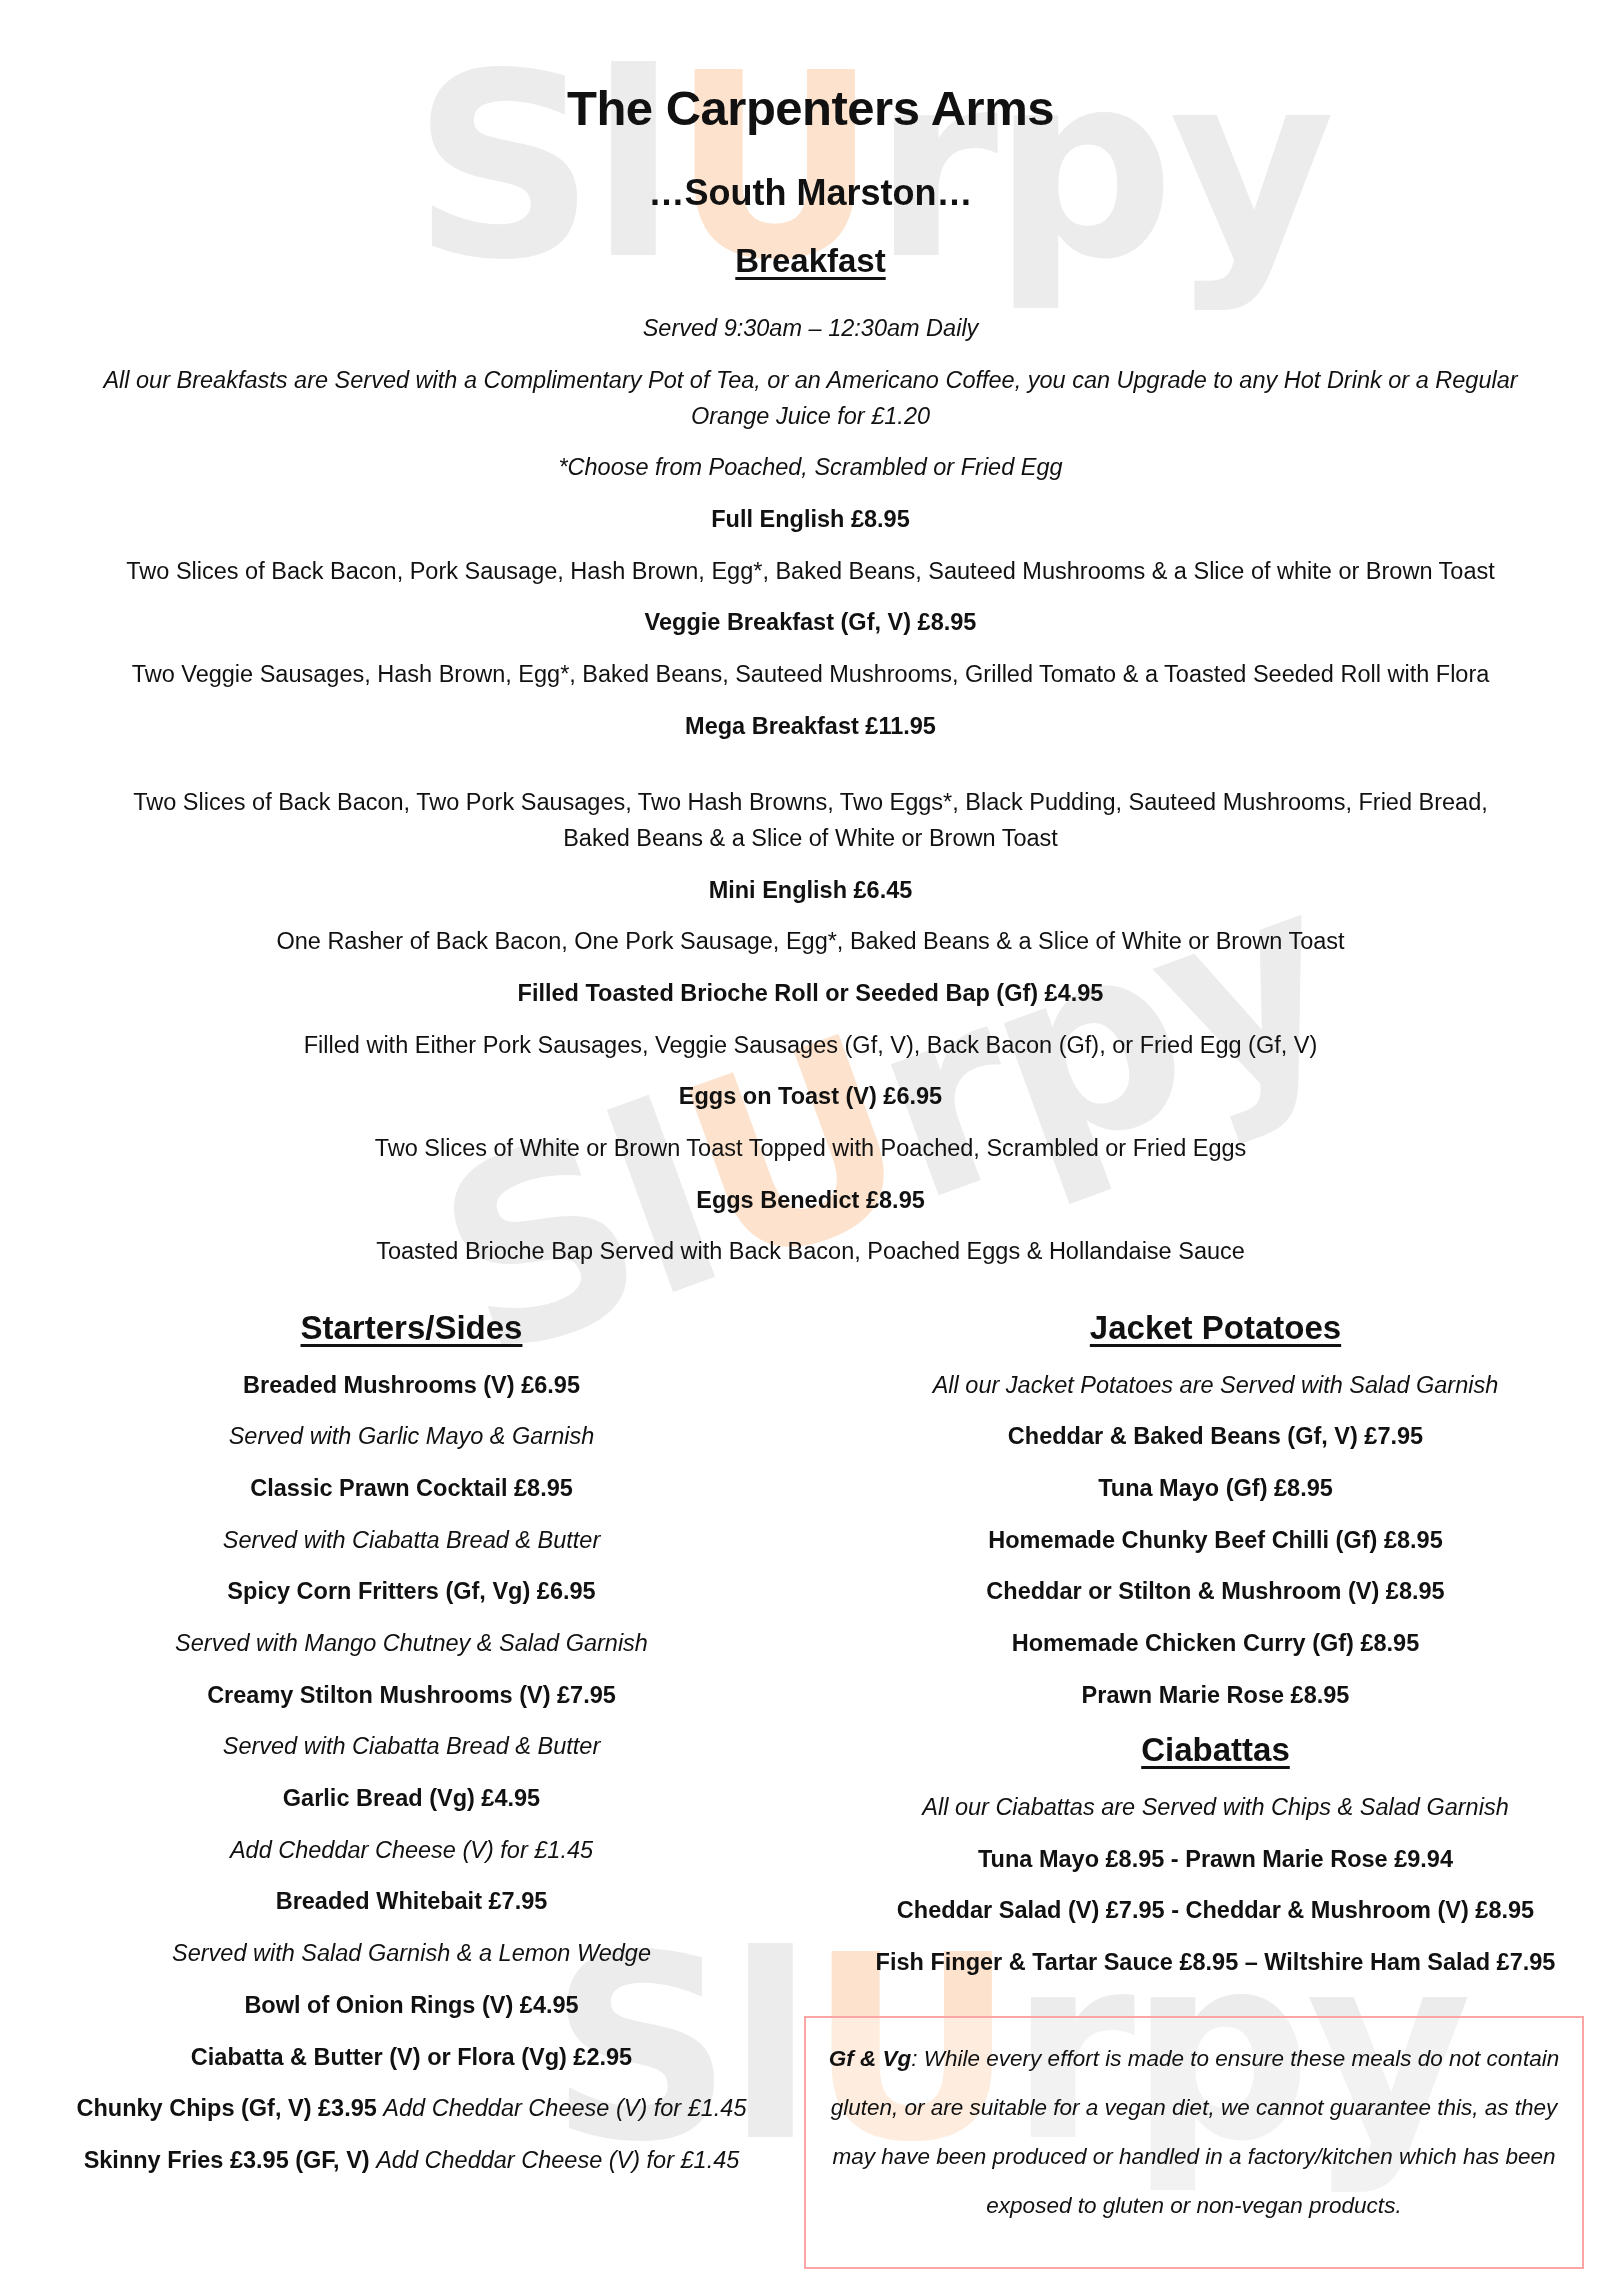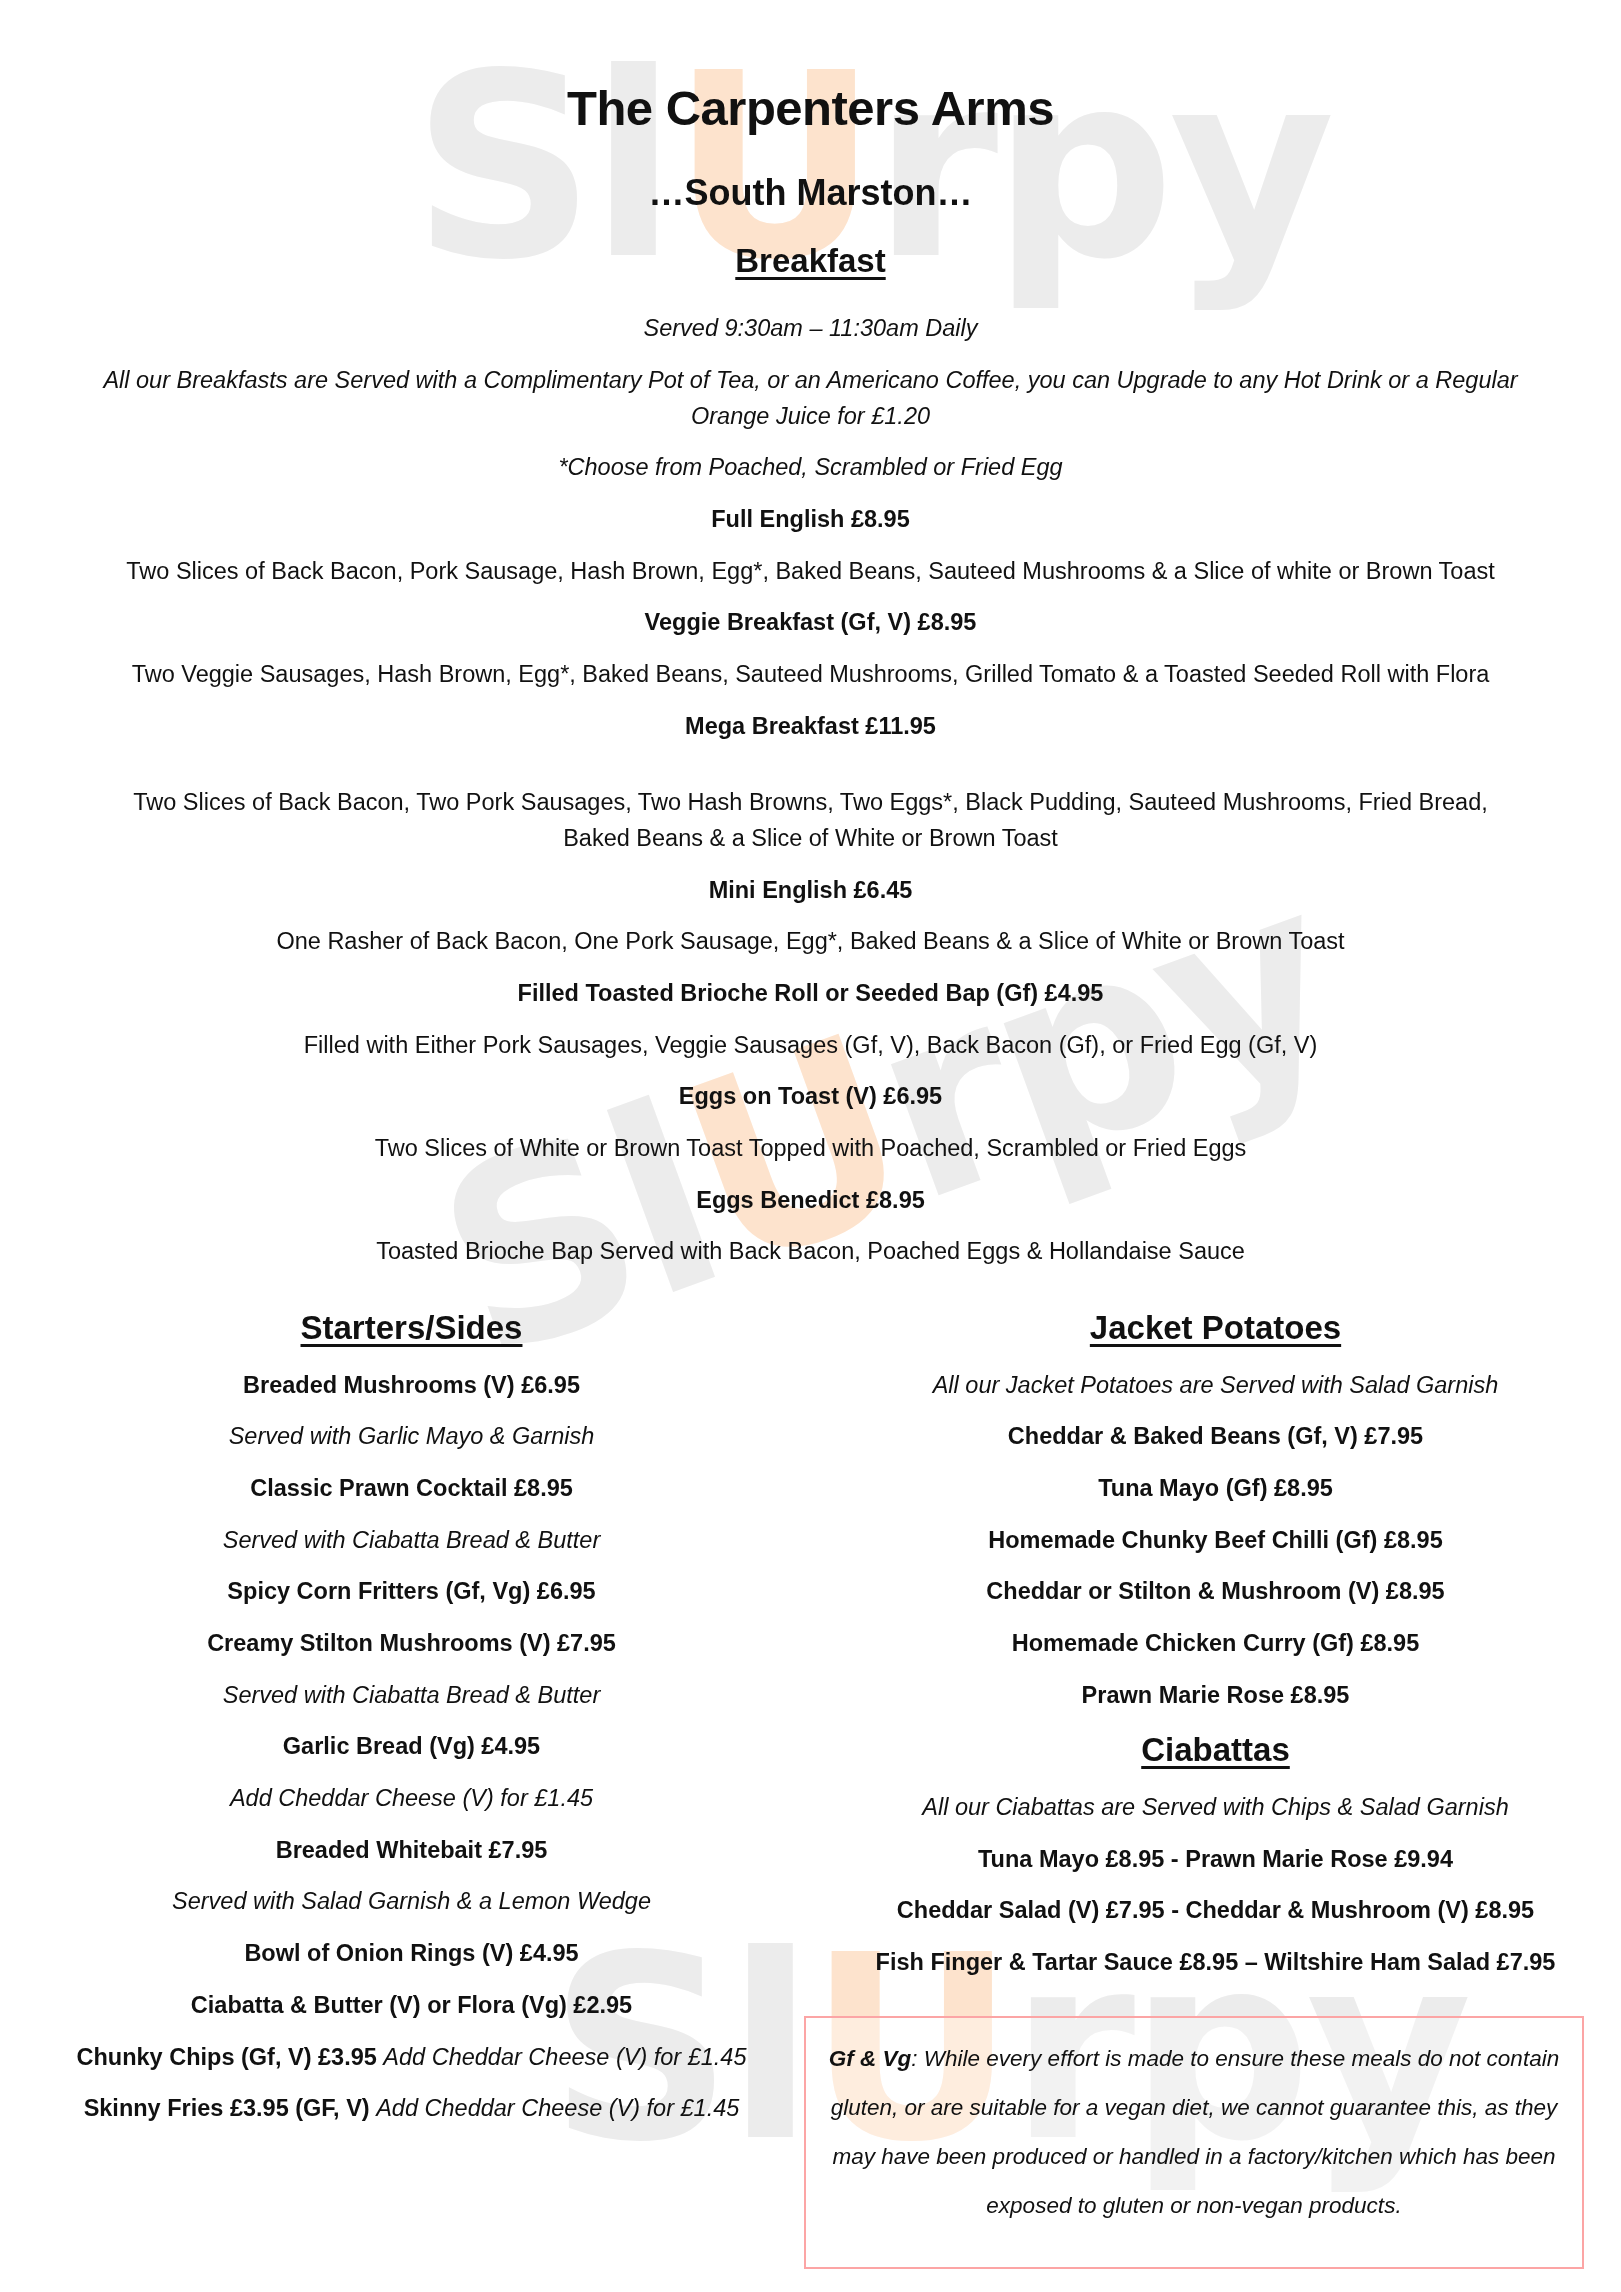--- a/index.html
+++ b/index.html
@@ -50,21 +50,21 @@
 <div class="watermark wm wm1"><span class="g">Sl</span><span class="o">U</span><span class="g">rpy</span></div>
 <div class="watermark wm wm2"><span class="g">Sl</span><span class="o">U</span><span class="g">rpy</span></div>
 <div class="watermark wm wm3"><span class="g">Sl</span><span class="o">U</span><span class="g">rpy</span></div>
 
 <div class="page">
   <div class="center title">The Carpenters Arms</div>
   <div class="center subtitle">…South Marston…</div>
   <div class="center section-h bf-h">Breakfast</div>
 
   <div class="breakfast-lines">
-    <div class="row it">Served 9:30am – 11:30am Daily</div>
+    <div class="row it">Served 9:30am – 12:30am Daily</div>
     <div class="row it">All our Breakfasts are Served with a Complimentary Pot of Tea, or an Americano Coffee, you can Upgrade to any Hot Drink or a Regular Orange Juice for £1.20</div>
     <div class="row it">*Choose from Poached, Scrambled or Fried Egg</div>
 
     <div class="row b">Full English £8.95</div>
     <div class="row">Two Slices of Back Bacon, Pork Sausage, Hash Brown, Egg*, Baked Beans, Sauteed Mushrooms &amp; a Slice of white or Brown Toast</div>
     <div class="row b">Veggie Breakfast (Gf, V) £8.95</div>
     <div class="row">Two Veggie Sausages, Hash Brown, Egg*, Baked Beans, Sauteed Mushrooms, Grilled Tomato &amp; a Toasted Seeded Roll with Flora</div>
     <div class="row b">Mega Breakfast £11.95</div>
     <div class="row" style="padding: 0 39px; margin-top: 40px;">Two Slices of Back Bacon, Two Pork Sausages, Two Hash Browns, Two Eggs*, Black Pudding, Sauteed Mushrooms, Fried Bread, Baked Beans &amp; a Slice of White or Brown Toast</div>
     <div class="row b">Mini English £6.45</div>
@@ -77,20 +77,21 @@
     <div class="row">Toasted Brioche Bap Served with Back Bacon, Poached Eggs &amp; Hollandaise Sauce</div>
   </div>
 
   <div class="col col-left">
     <div class="section-h">Starters/Sides</div>
     <div class="row b">Breaded Mushrooms (V) £6.95</div>
     <div class="row it">Served with Garlic Mayo &amp; Garnish</div>
     <div class="row b">Classic Prawn Cocktail £8.95</div>
     <div class="row it">Served with Ciabatta Bread &amp; Butter</div>
     <div class="row b">Spicy Corn Fritters (Gf, Vg) £6.95</div>
+    <div class="row it">Served with Mango Chutney &amp; Salad Garnish</div>
     <div class="row b">Creamy Stilton Mushrooms (V) £7.95</div>
     <div class="row it">Served with Ciabatta Bread &amp; Butter</div>
     <div class="row b">Garlic Bread (Vg) £4.95</div>
     <div class="row it">Add Cheddar Cheese (V) for £1.45</div>
     <div class="row b">Breaded Whitebait £7.95</div>
     <div class="row it">Served with Salad Garnish &amp; a Lemon Wedge</div>
     <div class="row"><span class="b">Bowl of Onion Rings (V) £4.95</span></div>
     <div class="row"><span class="b">Ciabatta &amp; Butter (V) or Flora (Vg) £2.95</span></div>
     <div class="row"><span class="b">Chunky Chips (Gf, V) £3.95</span> <span class="it">Add Cheddar Cheese (V) for £1.45</span></div>
     <div class="row"><span class="b">Skinny Fries £3.95 (GF, V)</span> <span class="it">Add Cheddar Cheese (V) for £1.45</span></div>

